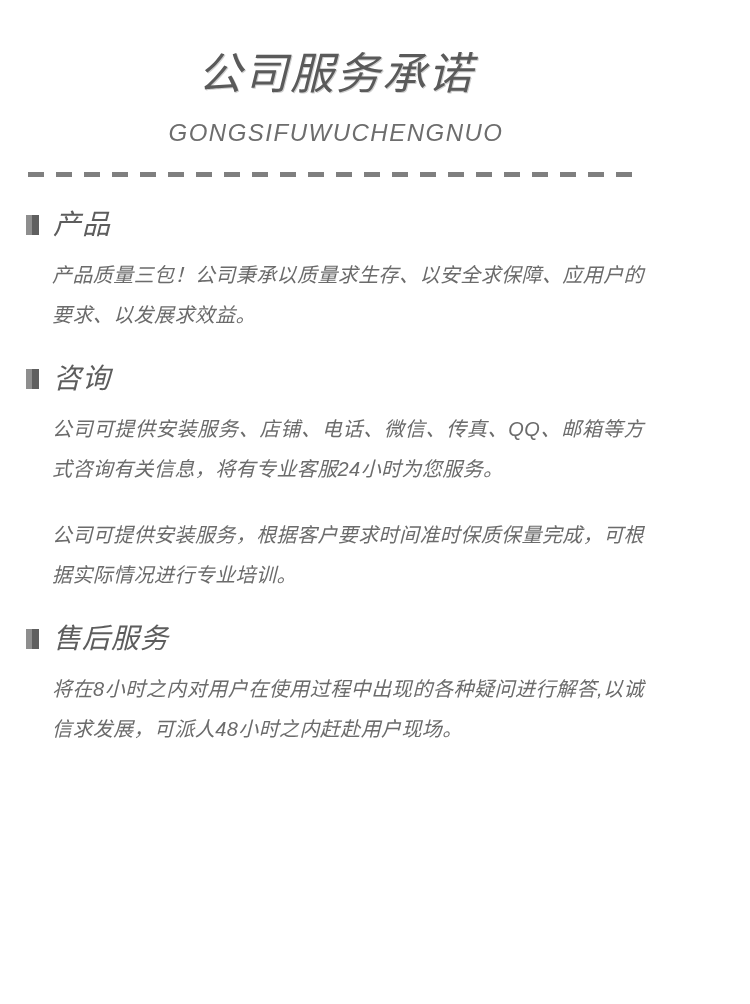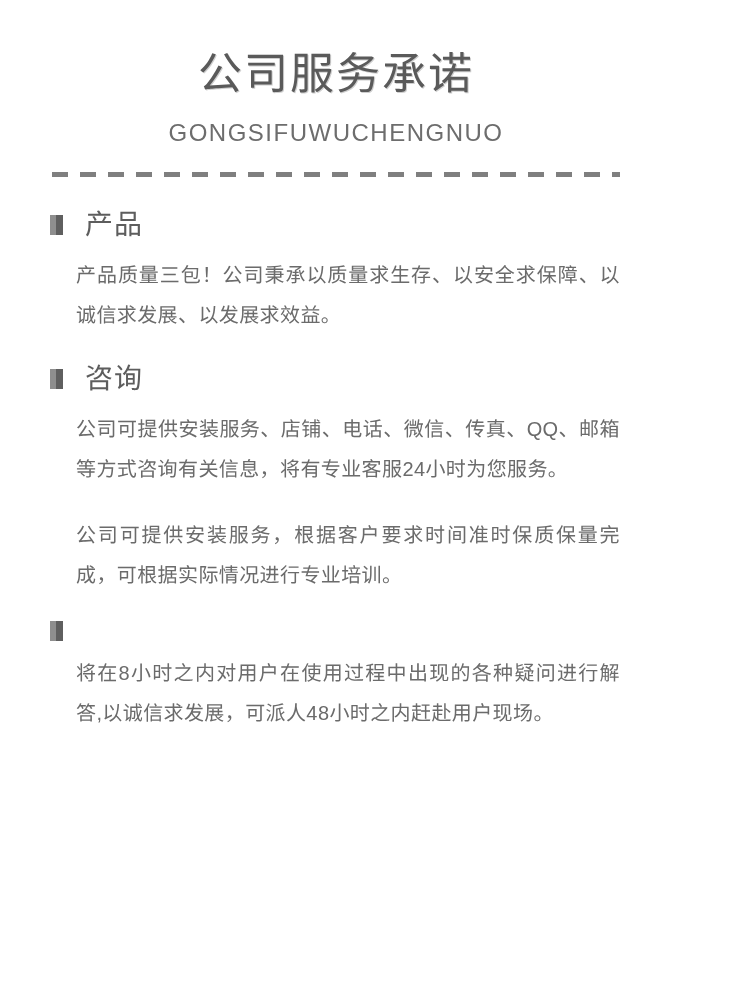--- a/index.html
+++ b/index.html
@@ -12,22 +12,23 @@
     height: 1004px;
     font-family: "Liberation Sans", "DejaVu Sans", sans-serif;
     color: #4a4a4a;
     overflow: hidden;
   }
 
   .page {
     width: 672px;
     height: 1004px;
     box-sizing: border-box;
-    padding: 0 48px;
+    padding: 0 24px;
     position: relative;
+    font-style: italic;
   }
 
   
   .header {
     text-align: center;
     padding-top: 46px;
   }
   .main-title {
     font-size: 44px;
     line-height: 56px;
@@ -64,21 +65,20 @@
   .sections {
     margin-top: 30px;
   }
   .section {
     margin-bottom: 26px;
   }
   .section-head {
     display: flex;
     align-items: center;
     padding-left: 2px;
-    gap: 8px;
   }
   .bullet {
     width: 13px;
     height: 20px;
     margin-right: 14px;
     flex: 0 0 auto;
     background: linear-gradient(to right, #8e8e8e 0%, #8e8e8e 45%, #5f5f5f 45%, #5f5f5f 100%);
   }
   .section-title {
     font-size: 28px;
@@ -109,36 +109,37 @@
 
   <div class="divider"></div>
 
   <div class="sections">
 
     <div class="section">
       <div class="section-head">
         <span class="bullet"></span>
         <span class="section-title">产品</span>
       </div>
-      <p class="section-body">产品质量三包！公司秉承以质量求生存、以安全求保障、以诚信求发展、以发展求效益。</p>
+      <p class="section-body">产品质量三包！公司秉承以质量求生存、以安全求保障、应用户的要求、以发展求效益。</p>
     </div>
 
     <div class="section">
       <div class="section-head">
         <span class="bullet"></span>
         <span class="section-title">咨询</span>
       </div>
       <p class="section-body">公司可提供安装服务、店铺、电话、微信、传真、QQ、邮箱等方式咨询有关信息，将有专业客服24小时为您服务。</p>
     </div>
 
     <div class="section">
       <p class="section-body">公司可提供安装服务，根据客户要求时间准时保质保量完成，可根据实际情况进行专业培训。</p>
     </div>
 
     <div class="section">
       <div class="section-head">
         <span class="bullet"></span>
+        <span class="section-title">售后服务</span>
       </div>
       <p class="section-body">将在8小时之内对用户在使用过程中出现的各种疑问进行解答,以诚信求发展，可派人48小时之内赶赴用户现场。</p>
     </div>
 
   </div>
 </div>
 
 </body></html>

